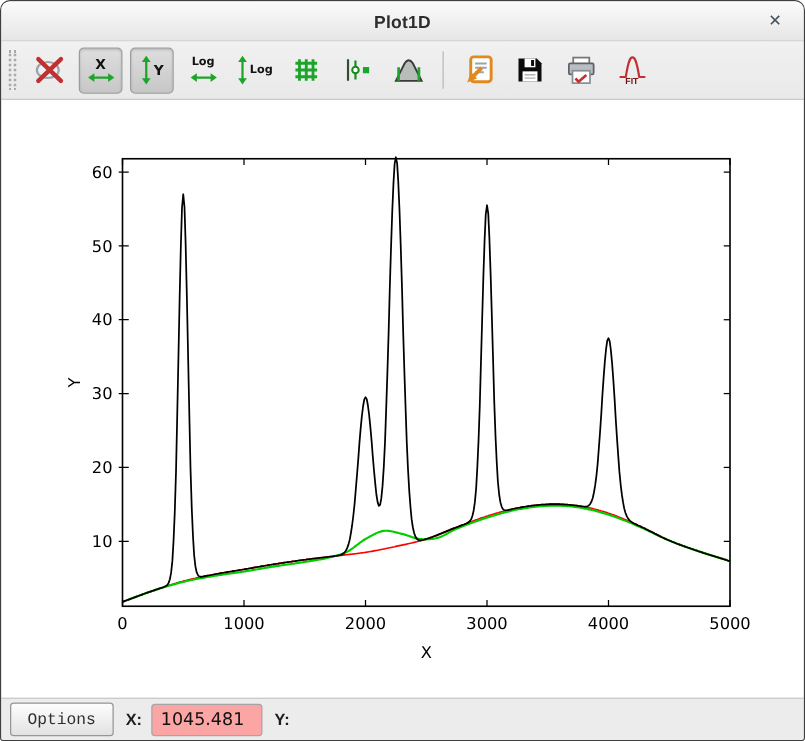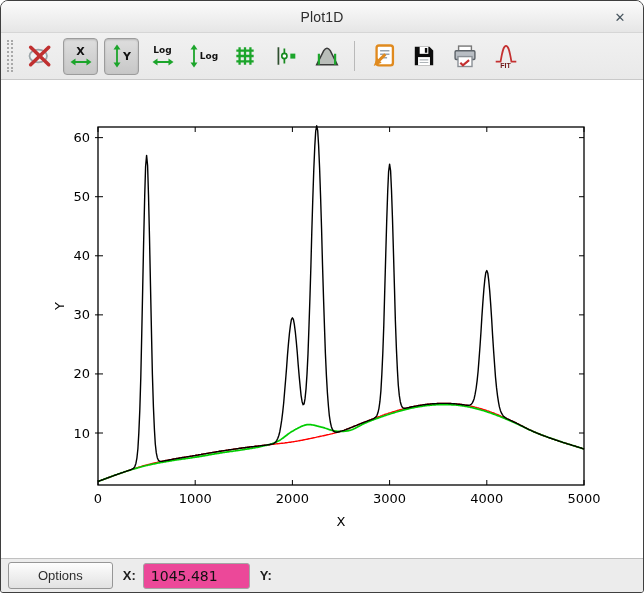--- a/index.html
+++ b/index.html
@@ -14,21 +14,21 @@
     background:#ececec;
   }
   
   .titlebar {
     height:32px; flex:0 0 32px;
     background:linear-gradient(#fbfbfb,#e6e6e6);
     border-bottom:1px solid #d6d6d6;
     display:flex; align-items:center; justify-content:center;
     position:relative;
   }
-  .title-text { font-size:14px; color:#2d2d2d; font-weight:400; letter-spacing:.2px; }
+  .title-text { font-size:14px; color:#2d2d2d; font-weight:700; letter-spacing:.2px; }
   .close-btn {
     position:absolute; right:12px; top:0; height:32px; width:22px;
     display:flex; align-items:center; justify-content:center;
     color:#47545e; font-weight:bold; font-size:13px; cursor:default;
   }
   
   .toolbar {
     height:47px; flex:0 0 47px;
     background:linear-gradient(#f1f1f1,#e9e9e9);
     border-bottom:1px solid #c9c9c9;
@@ -54,30 +54,30 @@
   
   .canvas { flex:1 1 auto; background:#ffffff; position:relative; }
   .canvas svg { position:absolute; left:0; top:0; }
   
   .statusbar {
     height:34px; flex:0 0 34px;
     background:#ececec; border-top:1px solid #c0c0c0;
     display:flex; align-items:center; padding:0 7px; gap:7px;
   }
   .opt-btn {
-    height:27px; padding:0 29px;
+    height:27px; padding:0 13px;
     background:linear-gradient(#fdfdfd,#e2e2e2);
     border:1px solid #969696; border-radius:3px;
-    font-size:13px; color:#2e2e2e; font-family:Liberation Sans, sans-serif;
+    font-size:13px; color:#2e2e2e; font-family:Liberation Mono, monospace;
   }
   .coord-label { font-size:13px; font-weight:bold; color:#1d1d1d; margin-left:3px; }
   .coord-field {
-    width:107px; height:26px;
+    width:89px; height:26px;
     border:1px solid #a5a5a5; border-radius:3px;
-    background:#ec4899; color:#111; font-size:14px; padding:0 7px;
+    background:#fca5a5; color:#111; font-size:14px; padding:0 7px;
     font-family:"DejaVu Sans",sans-serif;
   }
 </style>
 </head>
 <body>
 
 <div class="window">
 
   <div class="titlebar">
     <span class="title-text">Plot1D</span>

